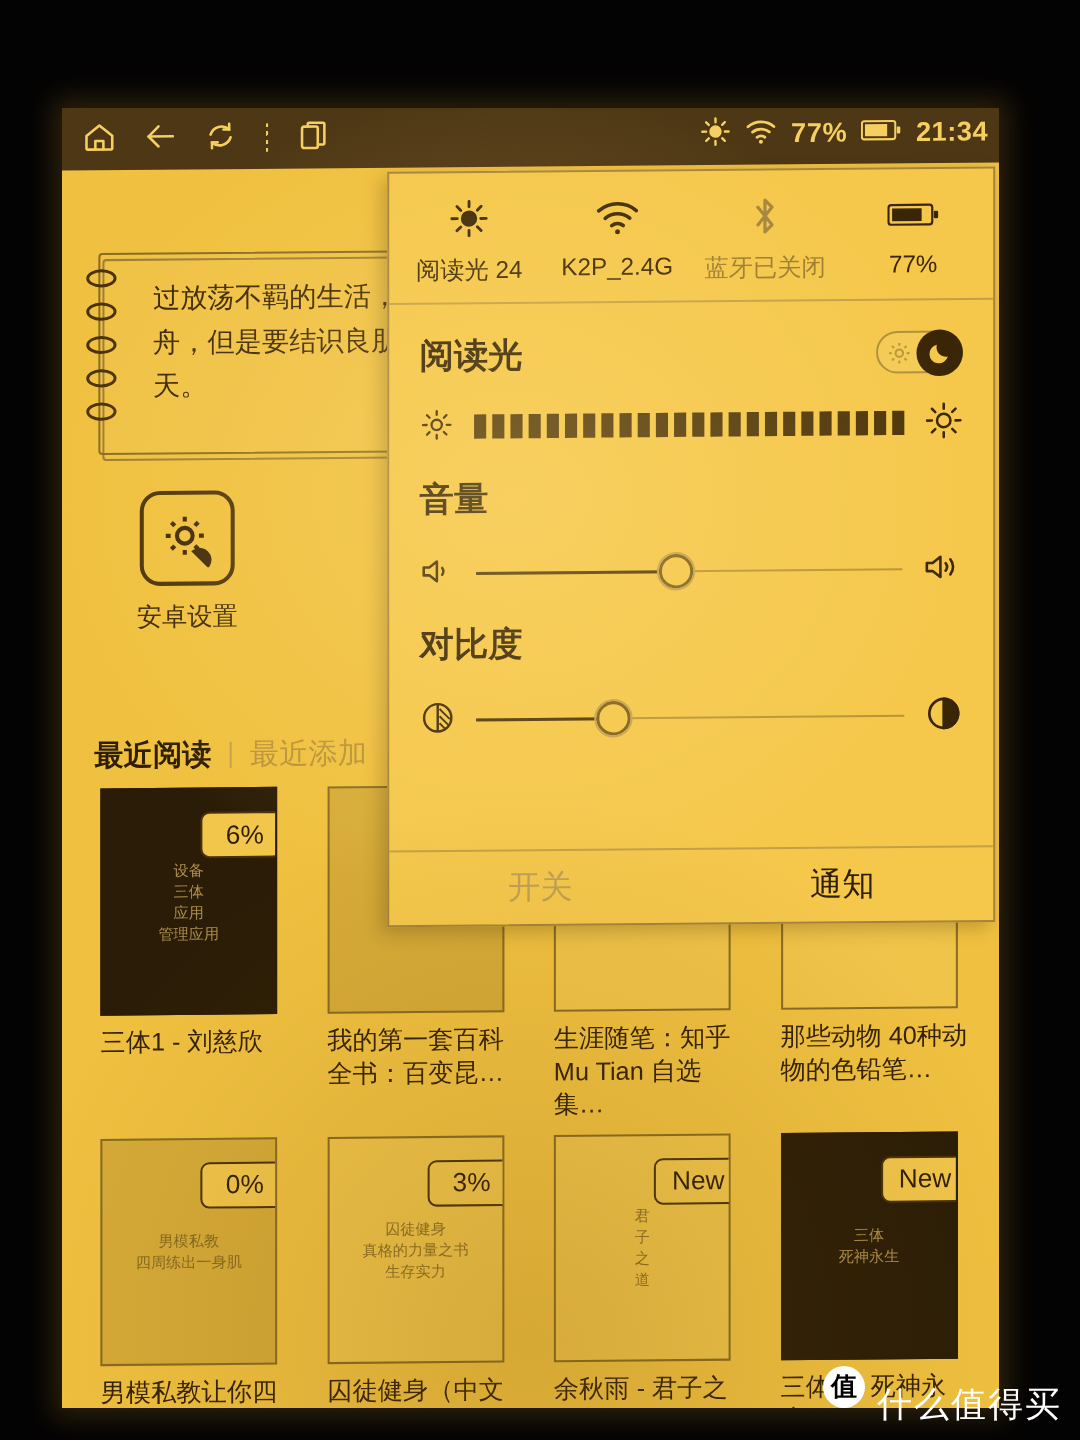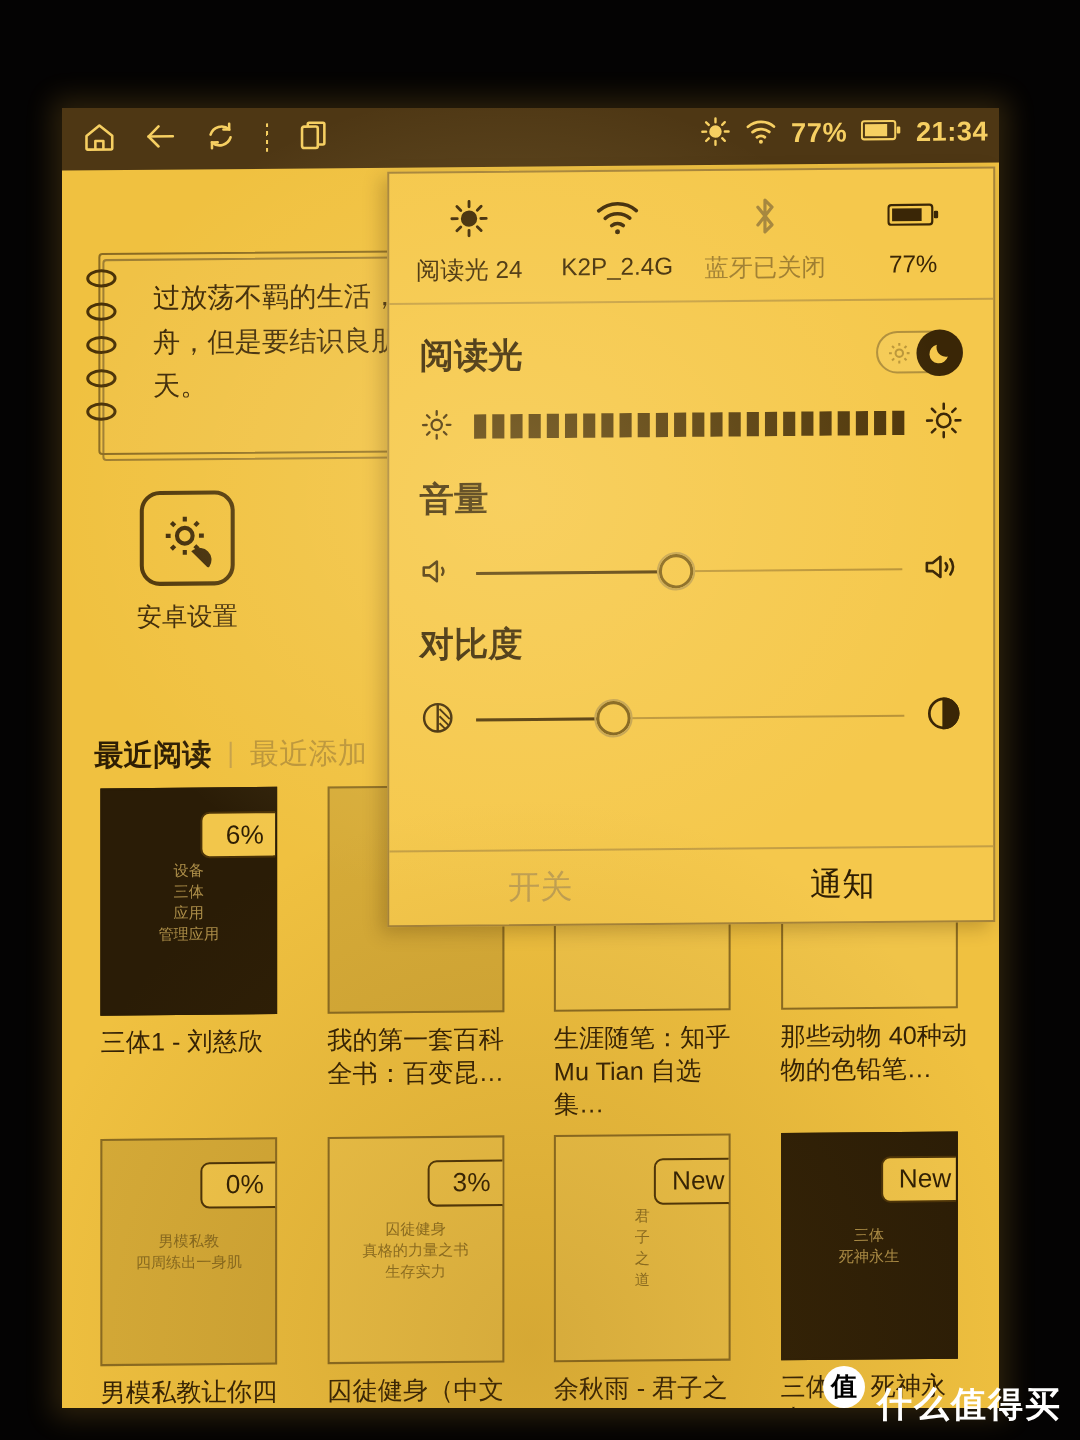--- a/index.html
+++ b/index.html
@@ -262,21 +262,21 @@
     position: absolute; right: 18px; bottom: 12px;
     display: flex; align-items: center; gap: 12px;
     color: #fff; z-index: 90;
   }
   #wm-logo {
     width: 42px; height: 42px; border-radius: 50%;
     background: #fff; color: #000;
     display: flex; align-items: center; justify-content: center;
     font-size: 26px; font-weight: 700;
   }
-  #wm-text { font-size: 35px; font-weight: 700; letter-spacing: 2px; margin-top: 36px; }
+  #wm-text { font-size: 35px; font-weight: 400; letter-spacing: 2px; margin-top: 36px; }
 </style>
 </head>
 <body>
 
 <div id="photo">
   <div id="screen">
   <div id="screen-skew">
 
     <div id="statusbar">
       <div class="sb-left">

